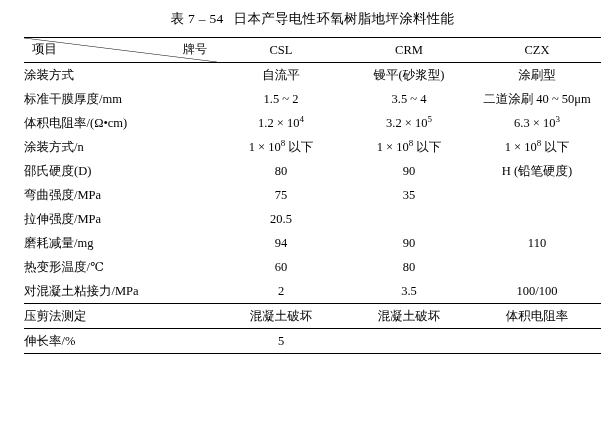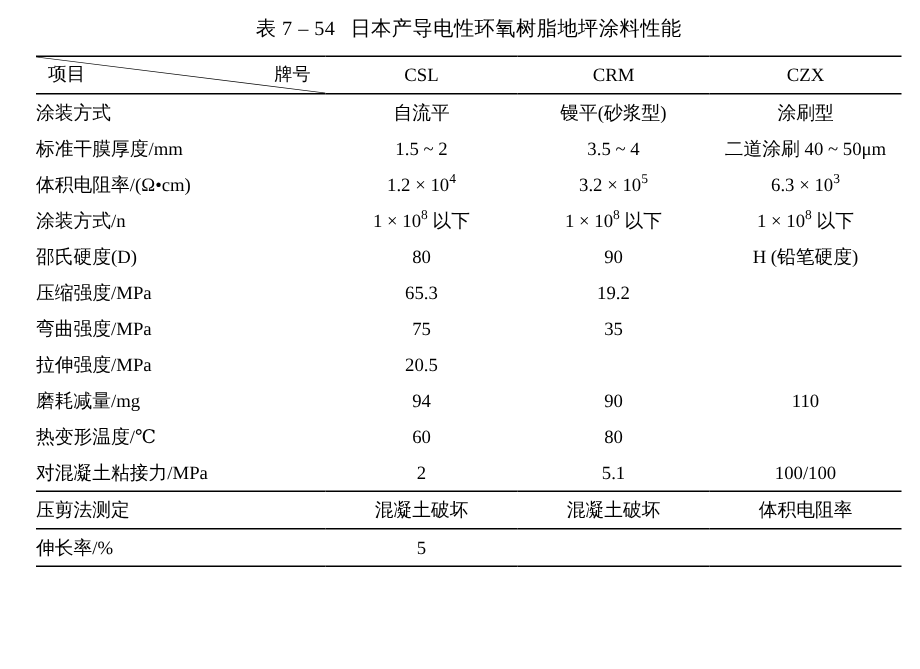--- a/index.html
+++ b/index.html
@@ -146,26 +146,20 @@
         <td class="val">1 × 10<sup>8</sup> 以下</td>
         <td class="val">1 × 10<sup>8</sup> 以下</td>
       </tr>
       <tr>
         <td class="lbl">邵氏硬度(D)</td>
         <td class="val">80</td>
         <td class="val">90</td>
         <td class="val">H (铅笔硬度)</td>
       </tr>
       <tr>
-        <td class="lbl">压缩强度/MPa</td>
-        <td class="val">65.3</td>
-        <td class="val">19.2</td>
-        <td class="val"></td>
-      </tr>
-      <tr>
         <td class="lbl">弯曲强度/MPa</td>
         <td class="val">75</td>
         <td class="val">35</td>
         <td class="val"></td>
       </tr>
       <tr>
         <td class="lbl">拉伸强度/MPa</td>
         <td class="val">20.5</td>
         <td class="val"></td>
         <td class="val"></td>
@@ -178,21 +172,21 @@
       </tr>
       <tr>
         <td class="lbl">热变形温度/℃</td>
         <td class="val">60</td>
         <td class="val">80</td>
         <td class="val"></td>
       </tr>
       <tr>
         <td class="lbl">对混凝土粘接力/MPa</td>
         <td class="val">2</td>
-        <td class="val">5.1</td>
+        <td class="val">3.5</td>
         <td class="val">100/100</td>
       </tr>
       <tr class="rule-mid">
         <td class="lbl">压剪法测定</td>
         <td class="val">混凝土破坏</td>
         <td class="val">混凝土破坏</td>
         <td class="val">体积电阻率</td>
       </tr>
       <tr class="rule-mid rule-bot">
         <td class="lbl">伸长率/%</td>

